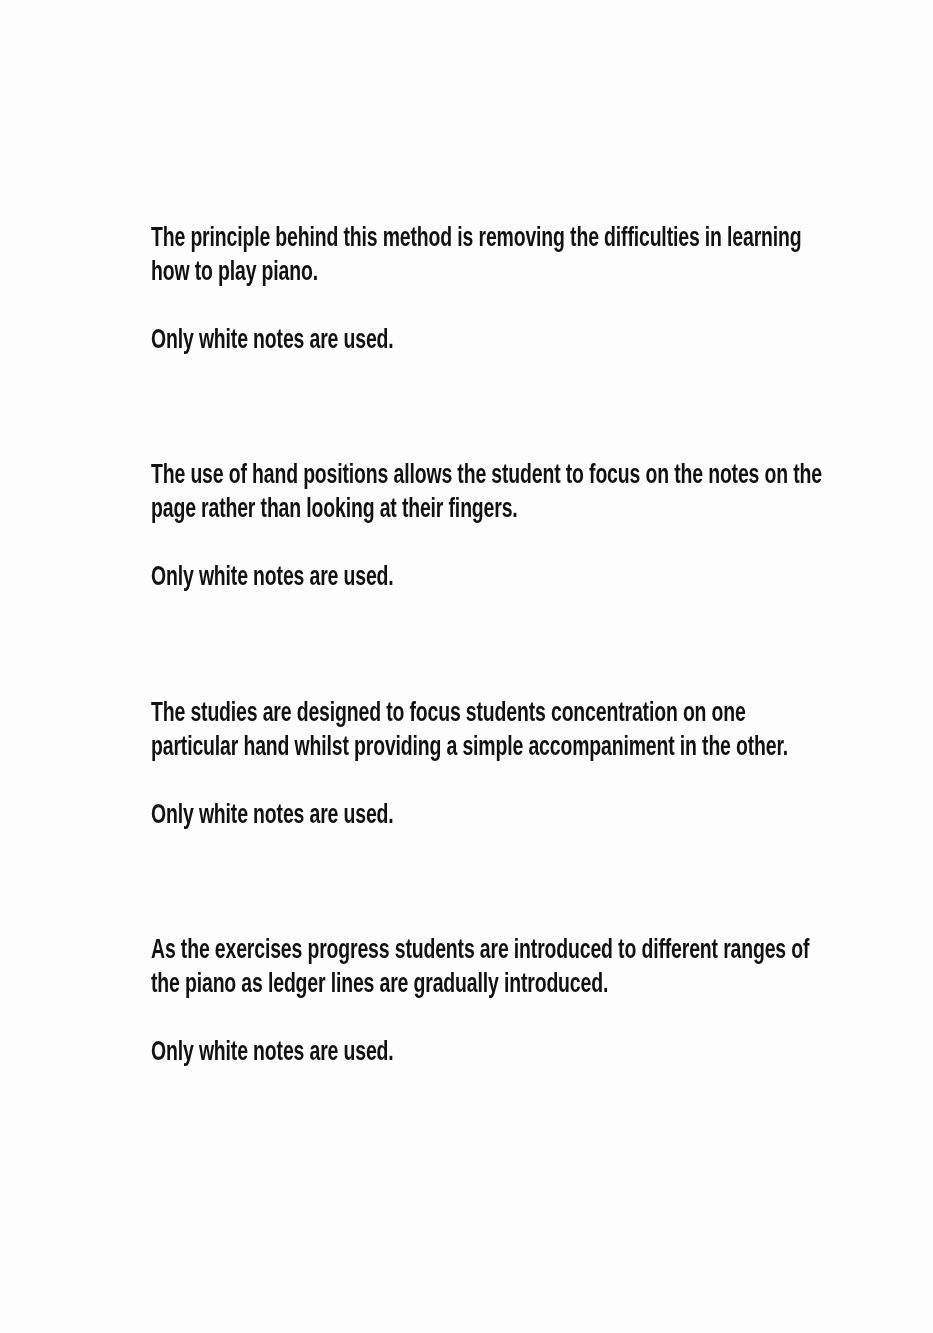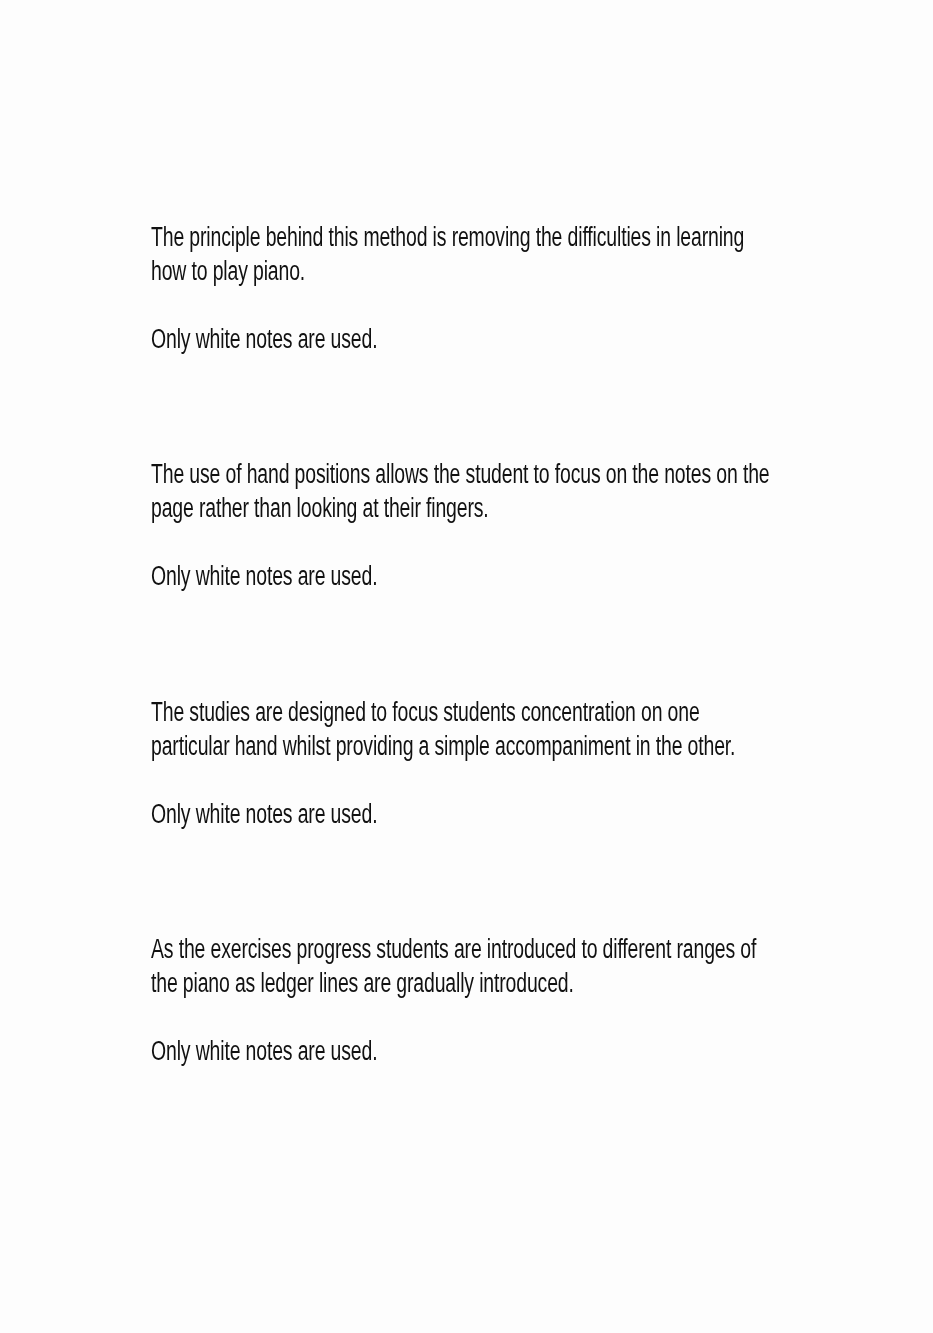--- a/index.html
+++ b/index.html
@@ -12,20 +12,21 @@
       height: 1333px;
       position: relative;
       overflow: hidden;
     }
     .page {
       position: absolute;
       left: 0; top: 0;
       width: 933px;
       height: 1188px;
       background: #fdfdfd;
+      font-weight: bold;
     }
     .block {
       position: absolute;
       left: 151px;
       width: 640px;
     }
     .line {
       position: absolute;
       left: 0;
       white-space: nowrap;

